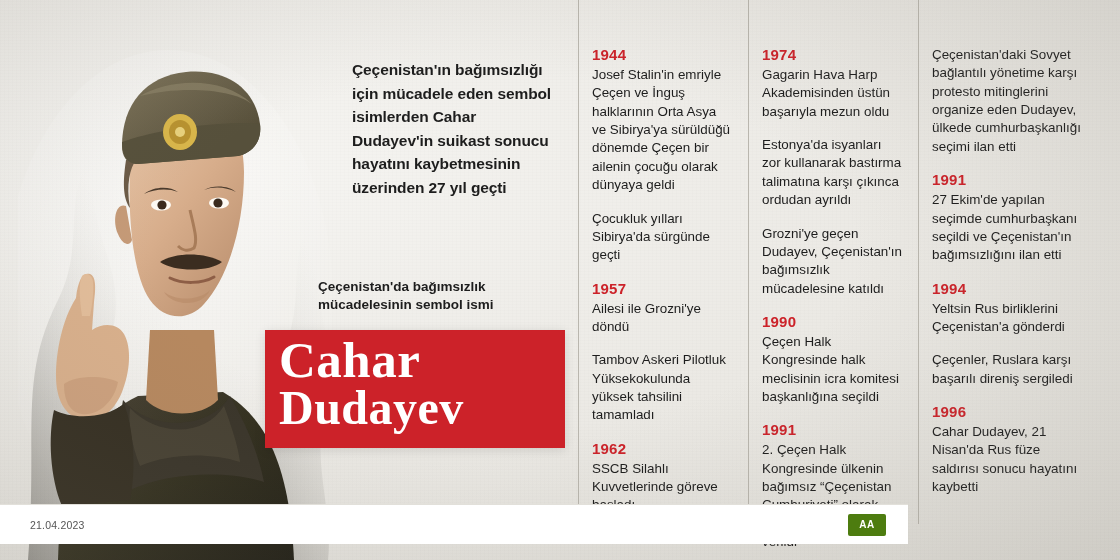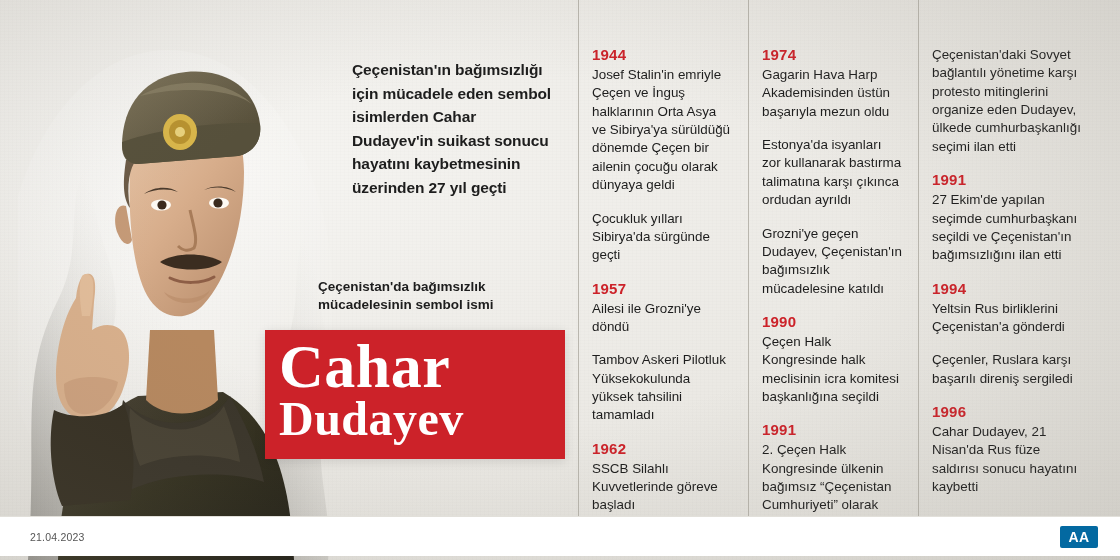--- a/index.html
+++ b/index.html
@@ -80,21 +80,21 @@
     z-index: 5;
     box-shadow: 0 2px 10px rgba(0,0,0,0.12);
   }
   #namebox .l1, #namebox .l2 {
     font-family: "Liberation Serif", serif;
     color: #ffffff;
     font-weight: 700;
     letter-spacing: 0.5px;
     line-height: 0.97;
   }
-  #namebox .l1 { font-size: 62px; }
+  #namebox .l1 { font-size: 51px; }
   #namebox .l2 { font-size: 48px; font-family: Liberation Serif, serif; }
 
   
   .col {
     position: absolute;
     top: 0;
     height: 560px;
   }
   .col-line {
     position: absolute;
@@ -128,44 +128,44 @@
   .col-c2 { left: 748px; }
   .col-c3 { left: 918px; }
   .col-c3 .col-inner { width: 155px; }
   .col-c2 .col-inner { width: 140px; }
   .col-c1 .col-inner { width: 140px; }
 
   
   #footer {
     position: absolute;
     left: 0;
-    bottom: 4px;
-    width: 1120px;
+    bottom: 16px;
+    width: 908px;
     height: 40px;
     background: #ffffff;
     border-top: 1px solid #e2e0da;
   }
   #date {
     position: absolute;
     left: 30px;
     top: 14px;
     font-size: 10.5px;
     color: #555;
     letter-spacing: .2px;
   }
   #logo {
     position: absolute;
     right: 22px;
     top: 9px;
     width: 38px;
     height: 22px;
-    background: #0369a1;
+    background: #4d7c0f;
     border-radius: 2px;
     color: #fff;
-    font-size: 14px;
+    font-size: 10px;
     font-weight: 700;
     line-height: 22px;
     text-align: center;
     letter-spacing: .5px;
   }
 </style>
 </head>
 <body>
 
 <div id="root">

